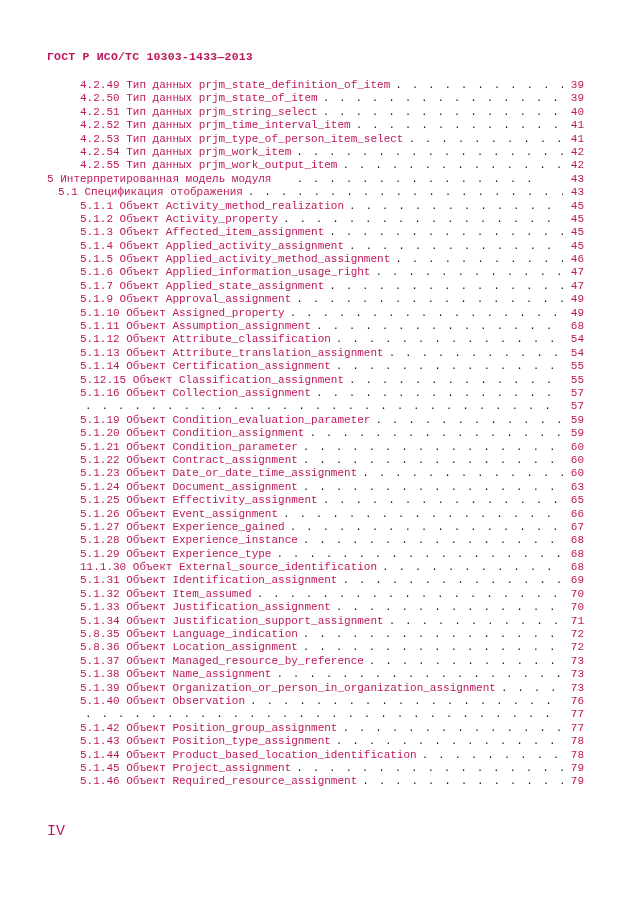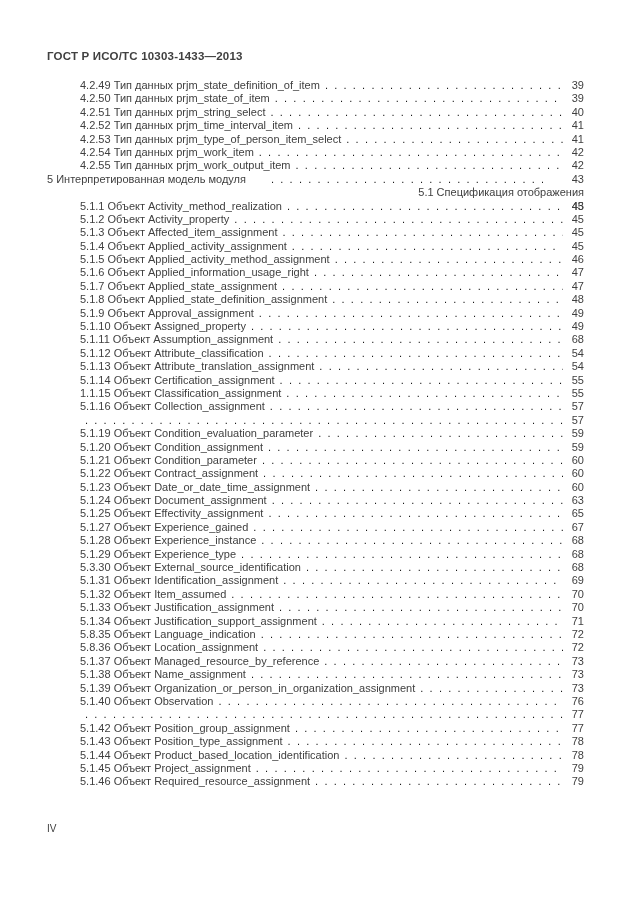--- a/index.html
+++ b/index.html
@@ -5,48 +5,48 @@
   html, body {
     margin: 0;
     padding: 0;
     background: #ffffff;
   }
   .page {
     position: relative;
     width: 630px;
     height: 913px;
     background: #ffffff;
-    font-family: Liberation Sans, sans-serif;
-    color: #404040;
+    font-family: Liberation Mono, monospace;
+    color: #be185d;
     overflow: hidden;
   }
   .doc-header {
     position: absolute;
     top: 50px;
     left: 47px;
     font-size: 11.5px;
     font-weight: bold;
     letter-spacing: 0.2px;
     white-space: nowrap;
   }
   .toc {
     position: absolute;
     top: 79px;
     left: 47px;
     right: 46px;
   }
   .toc-entry {
     display: flex;
-    align-items: flex-end;
+    align-items: center;
     font-size: 11px;
     line-height: 13.4px;
     height: 13.4px;
   }
   .lvl-0 { padding-left: 0; gap: 20px; }
-  .lvl-1 { padding-left: 11px; flex-direction: column; }
+  .lvl-1 { padding-left: 11px; }
   .lvl-2 { padding-left: 33px; }
   .entry-text {
     flex: 0 0 auto;
     white-space: nowrap;
   }
   .dots {
     flex: 1 1 auto;
     overflow: hidden;
     white-space: nowrap;
     margin: 0 4px 0 5px;
@@ -59,21 +59,21 @@
   .page-num {
     flex: 0 0 auto;
     min-width: 17px;
     text-align: right;
     white-space: nowrap;
   }
   .doc-footer {
     position: absolute;
     top: 823px;
     left: 47px;
-    font-size: 10px;
+    font-size: 15px;
   }
 </style>
 </head>
 <body>
 
 <div class="page">
   <div class="doc-header">ГОСТ Р ИСО/ТС 10303-1433—2013</div>
 
   <div class="toc">
   <div class="toc-entry lvl-2">
@@ -165,25 +165,20 @@
     <span class="dots"></span>
     <span class="page-num">47</span>
   </div>
 
   <div class="toc-entry lvl-2">
     <span class="entry-text">5.1.7 Объект Applied_state_assignment</span>
     <span class="dots"></span>
     <span class="page-num">47</span>
   </div>
 
-  <div class="toc-entry lvl-2">
-    <span class="entry-text">5.1.8 Объект Applied_state_definition_assignment</span>
-    <span class="dots"></span>
-    <span class="page-num">48</span>
-  </div>
 
   <div class="toc-entry lvl-2">
     <span class="entry-text">5.1.9 Объект Approval_assignment</span>
     <span class="dots"></span>
     <span class="page-num">49</span>
   </div>
 
   <div class="toc-entry lvl-2">
     <span class="entry-text">5.1.10 Объект Assigned_property</span>
     <span class="dots"></span>
@@ -208,21 +203,21 @@
     <span class="page-num">54</span>
   </div>
 
   <div class="toc-entry lvl-2">
     <span class="entry-text">5.1.14 Объект Certification_assignment</span>
     <span class="dots"></span>
     <span class="page-num">55</span>
   </div>
 
   <div class="toc-entry lvl-2">
-    <span class="entry-text">1.1.15 Объект Classification_assignment</span>
+    <span class="entry-text">5.12.15 Объект Classification_assignment</span>
     <span class="dots"></span>
     <span class="page-num">55</span>
   </div>
 
   <div class="toc-entry lvl-2">
     <span class="entry-text">5.1.16 Объект Collection_assignment</span>
     <span class="dots"></span>
     <span class="page-num">57</span>
   </div>
 
@@ -267,41 +262,46 @@
     <span class="dots"></span>
     <span class="page-num">63</span>
   </div>
 
   <div class="toc-entry lvl-2">
     <span class="entry-text">5.1.25 Объект Effectivity_assignment</span>
     <span class="dots"></span>
     <span class="page-num">65</span>
   </div>
 
+  <div class="toc-entry lvl-2">
+    <span class="entry-text">5.1.26 Объект Event_assignment</span>
+    <span class="dots"></span>
+    <span class="page-num">66</span>
+  </div>
 
   <div class="toc-entry lvl-2">
     <span class="entry-text">5.1.27 Объект Experience_gained</span>
     <span class="dots"></span>
     <span class="page-num">67</span>
   </div>
 
   <div class="toc-entry lvl-2">
     <span class="entry-text">5.1.28 Объект Experience_instance</span>
     <span class="dots"></span>
     <span class="page-num">68</span>
   </div>
 
   <div class="toc-entry lvl-2">
     <span class="entry-text">5.1.29 Объект Experience_type</span>
     <span class="dots"></span>
     <span class="page-num">68</span>
   </div>
 
   <div class="toc-entry lvl-2">
-    <span class="entry-text">5.3.30 Объект External_source_identification</span>
+    <span class="entry-text">11.1.30 Объект External_source_identification</span>
     <span class="dots"></span>
     <span class="page-num">68</span>
   </div>
 
   <div class="toc-entry lvl-2">
     <span class="entry-text">5.1.31 Объект Identification_assignment</span>
     <span class="dots"></span>
     <span class="page-num">69</span>
   </div>
 

